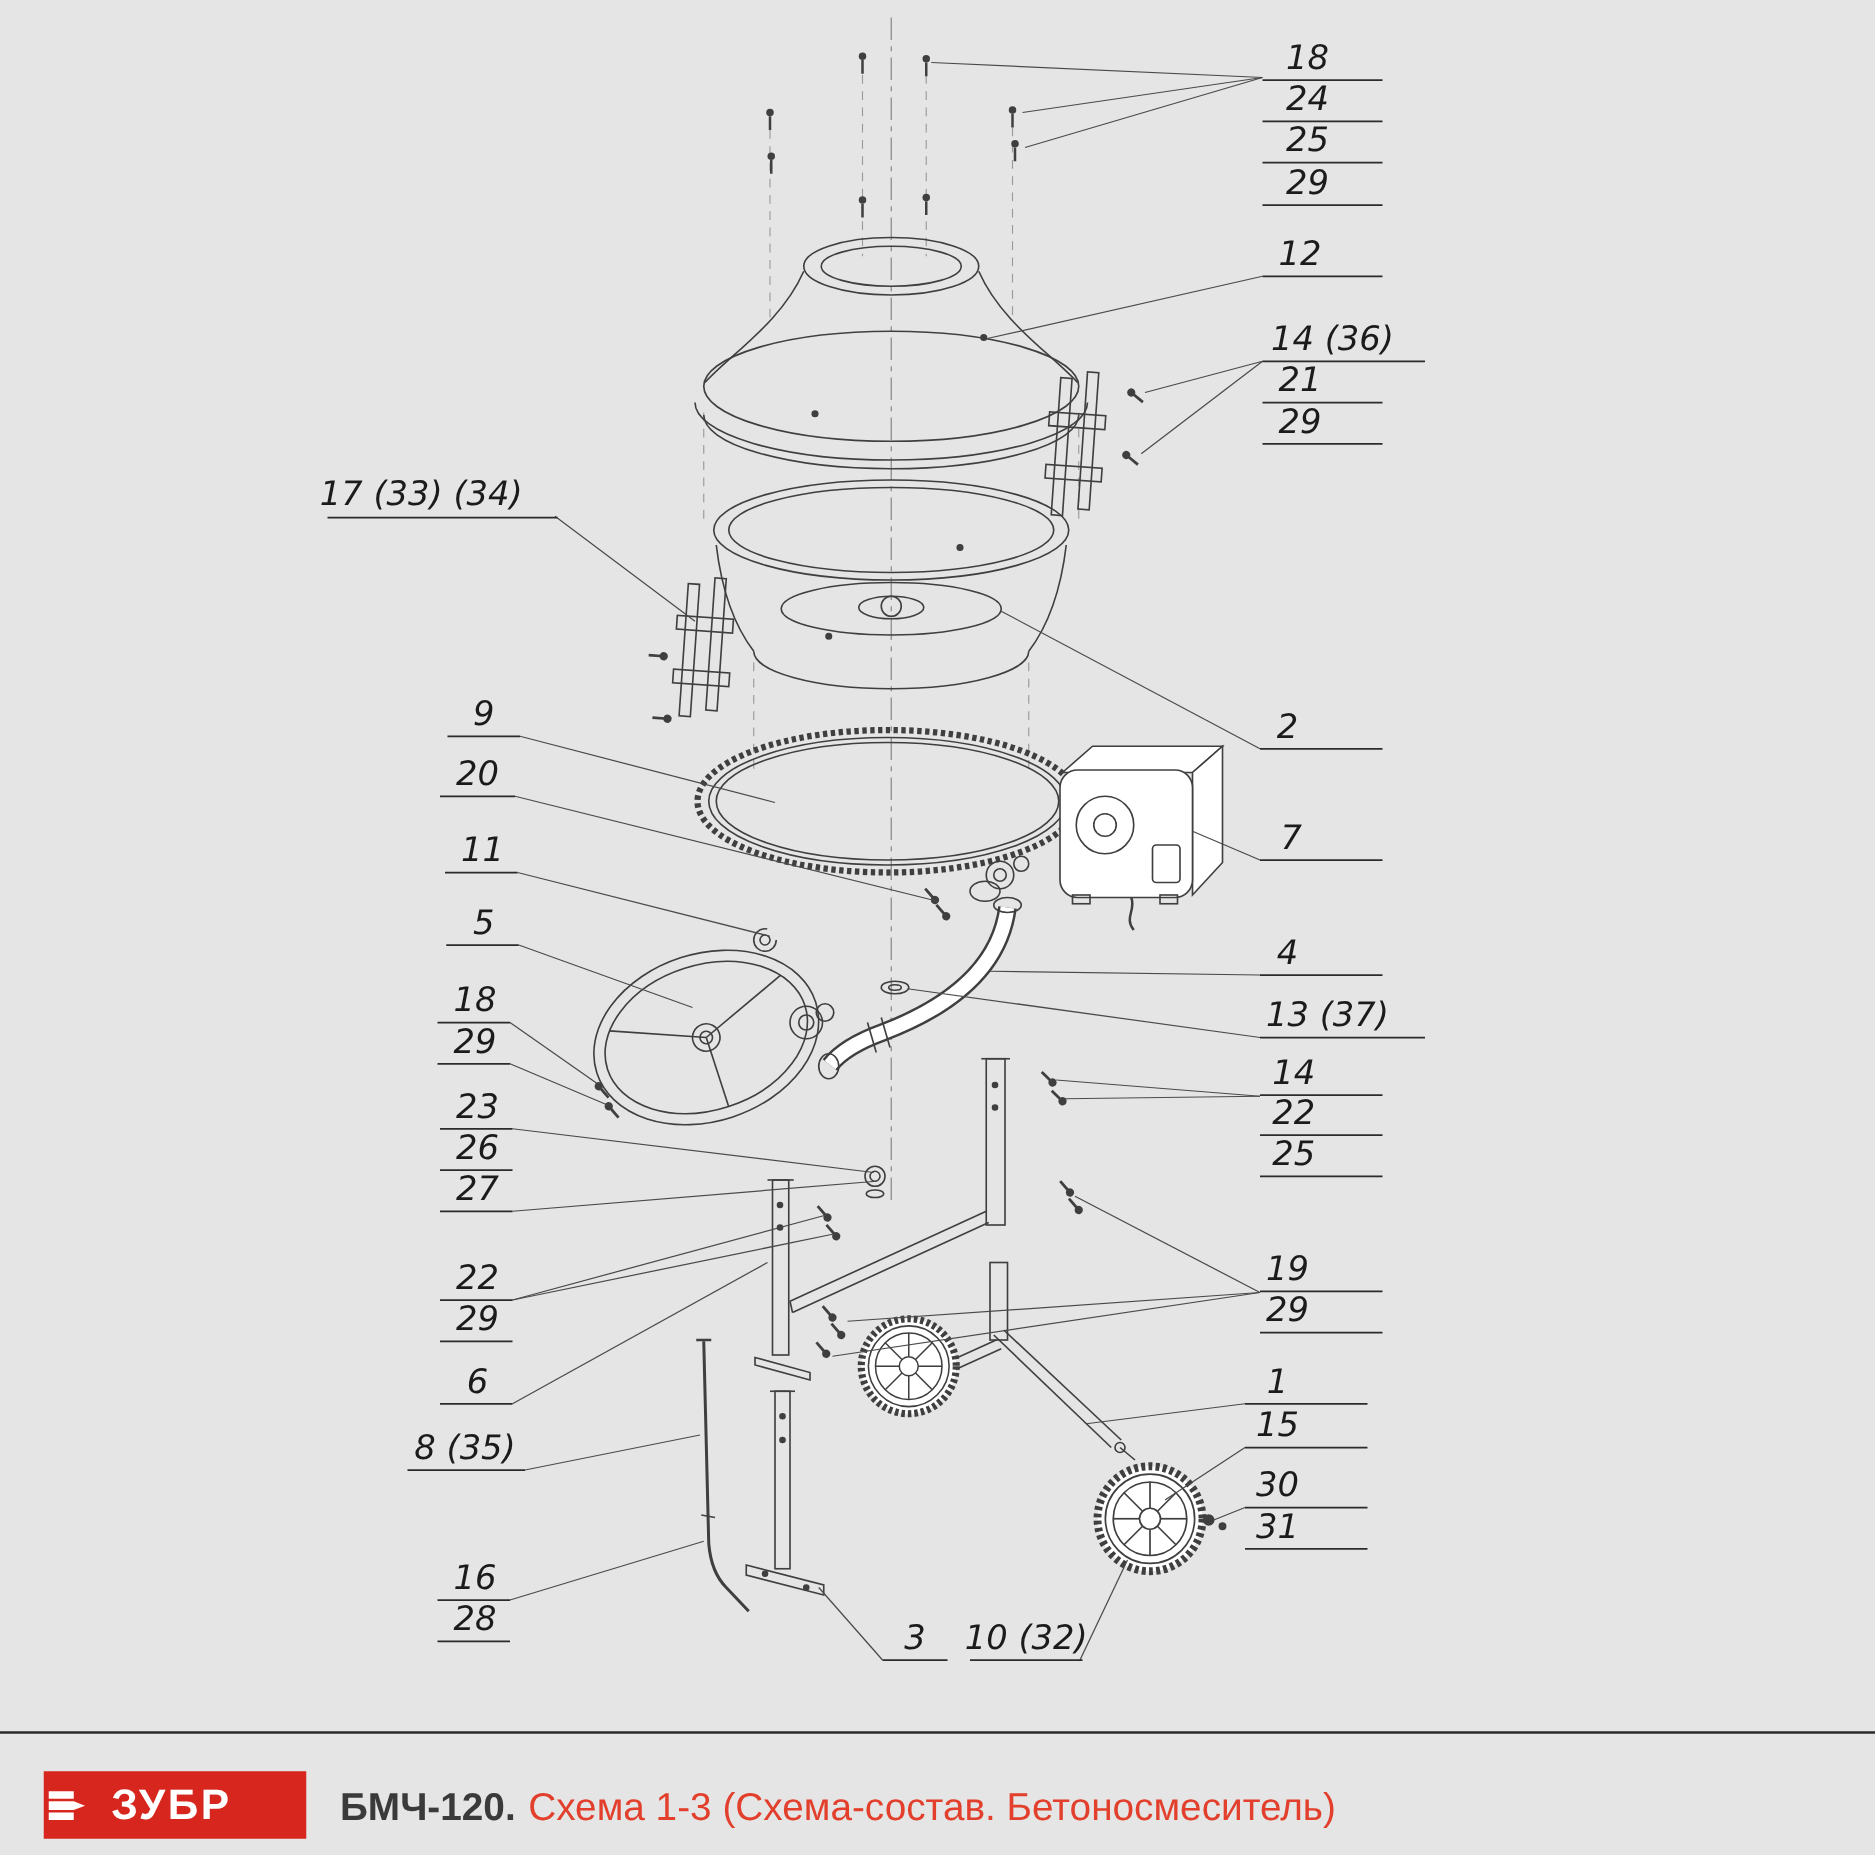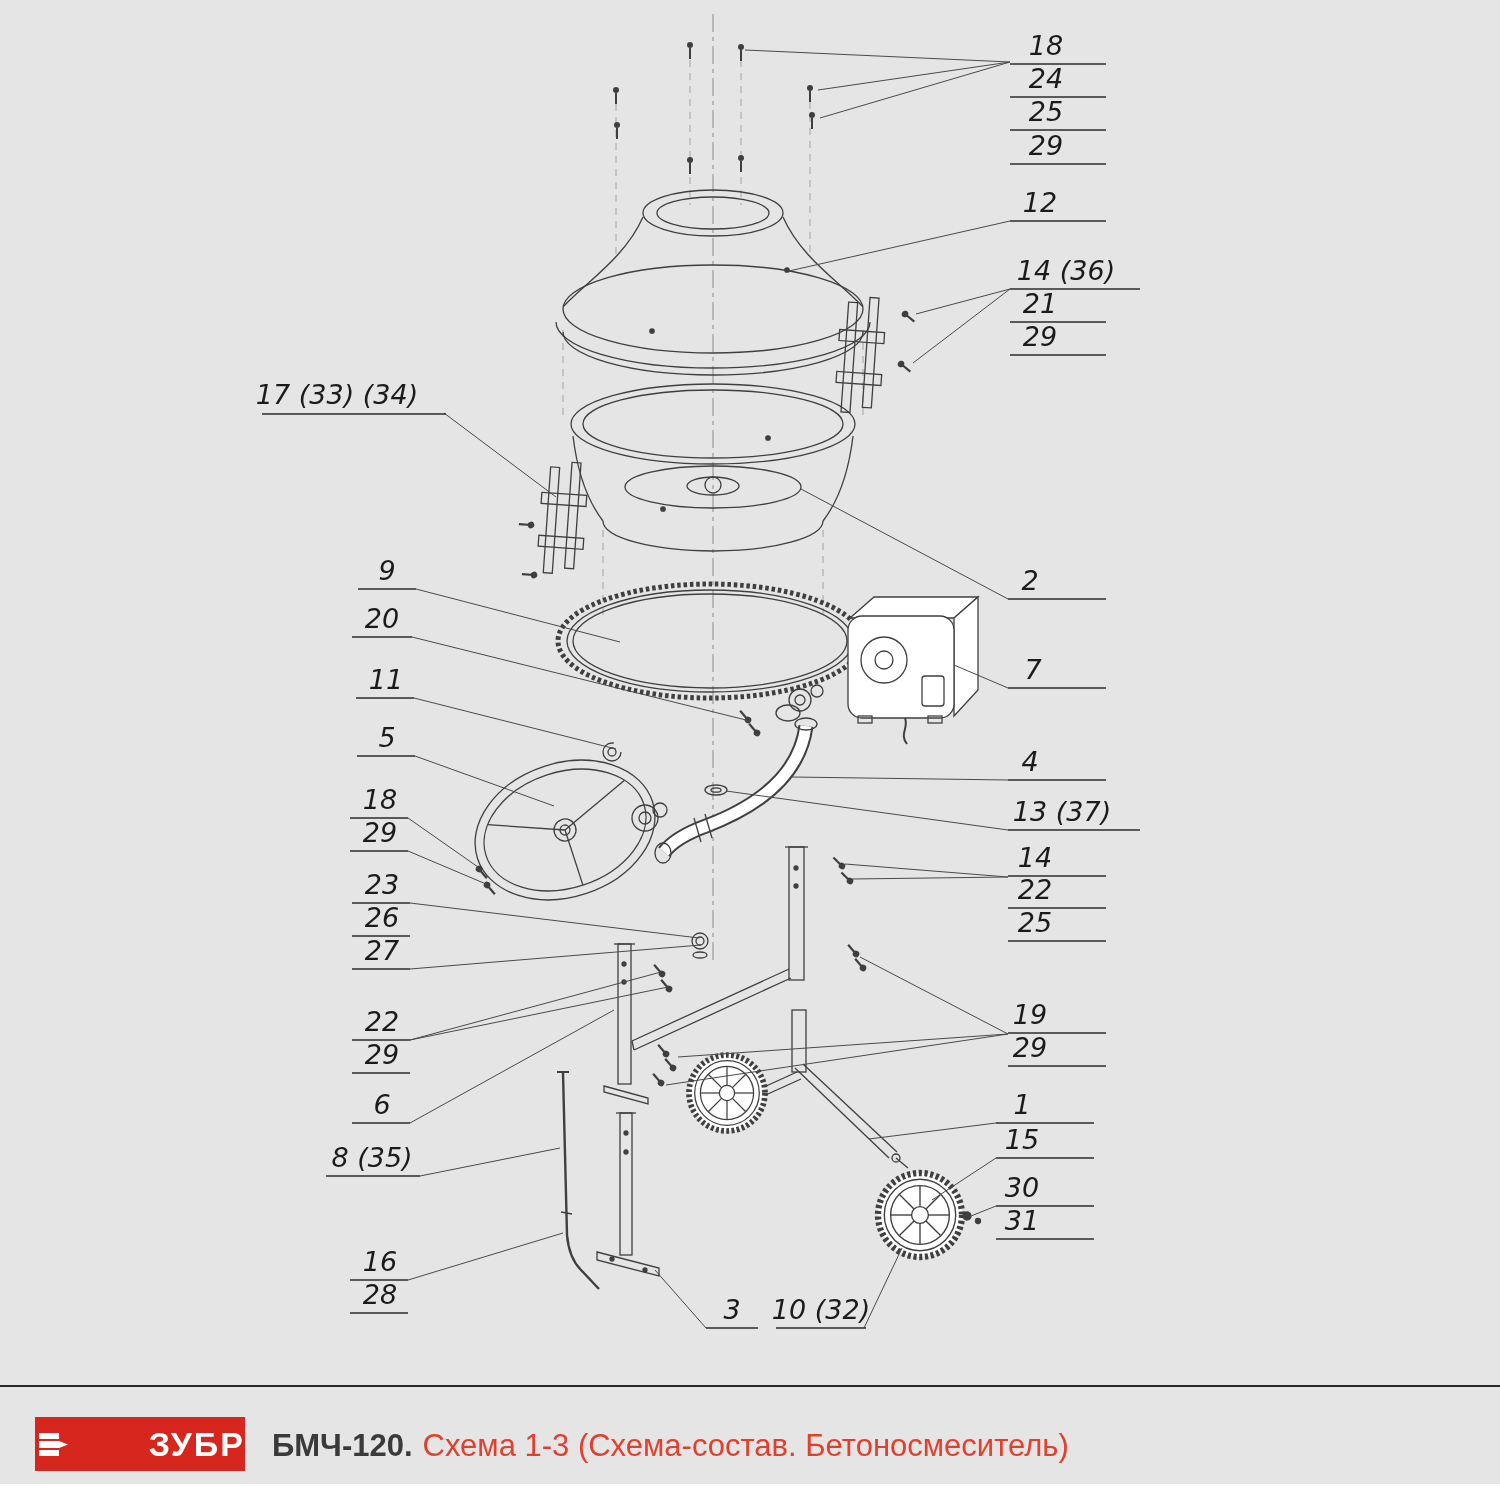--- a/index.html
+++ b/index.html
@@ -31,21 +31,21 @@
     position: absolute;
     top: 1385px; left: 0;
     width: 1500px; height: 0;
     border-top: 2px solid #2b2b2b;
   }
   .logo {
     position: absolute;
     left: 35px; top: 1417px;
     width: 210px; height: 54px;
     background: #d7261d;
-    display: flex; align-items: center; justify-content: space-between;
+    display: flex; align-items: center; justify-content: flex-start;
     gap: 18px;
   }
   .logo-text {
     color: #ffffff;
     font-weight: bold;
     font-size: 34px;
     letter-spacing: 2px;
     line-height: 1;
   }
   .footer-title {

